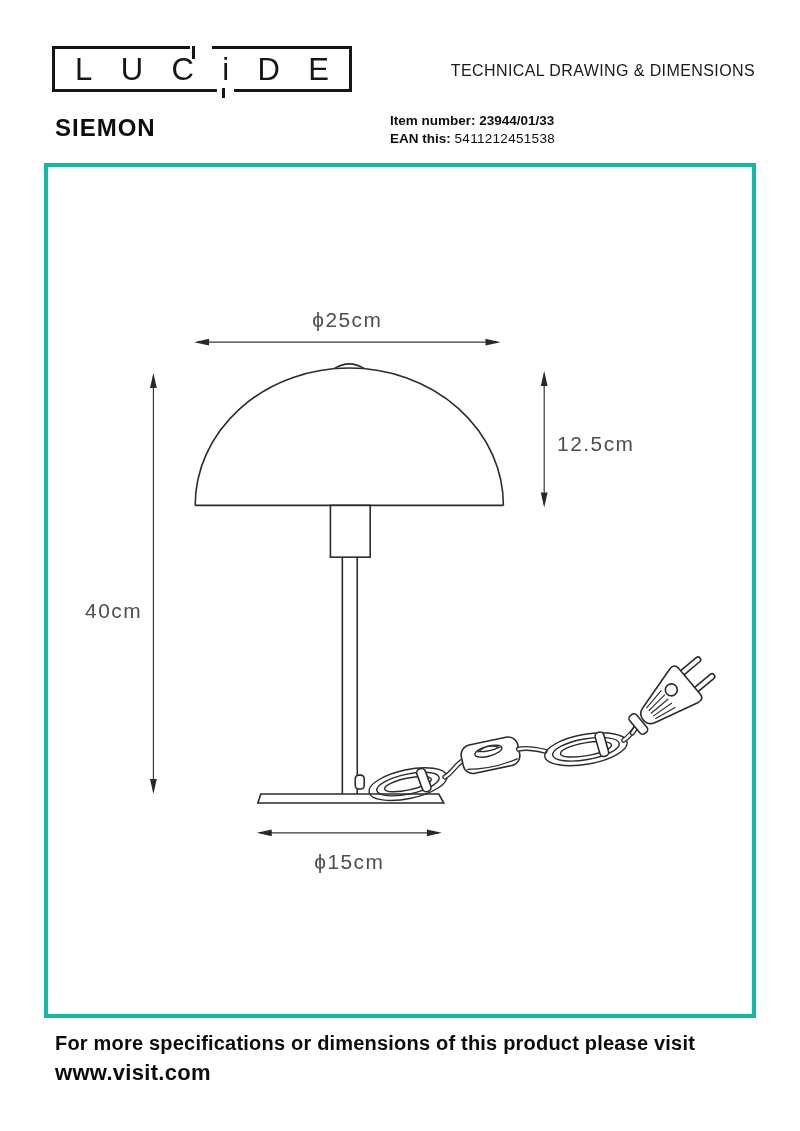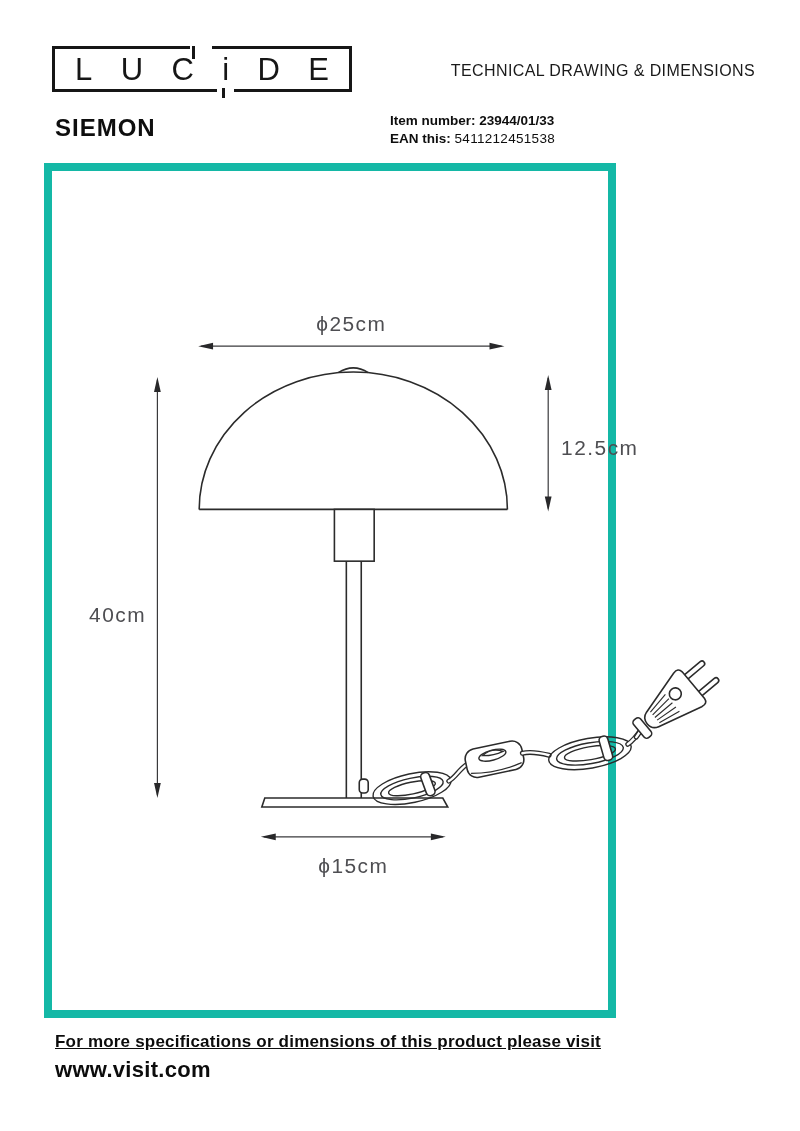--- a/index.html
+++ b/index.html
@@ -20,40 +20,40 @@
     letter-spacing:0.4px; color:#1a1a1a;margin-top:16px; }
 
   .product-name { position:absolute; left:55px; top:114px; font-size:24px; font-weight:bold;
     letter-spacing:1px; color:#0e0e0e; }
 
   .codes { position:absolute; left:390px; top:112px; font-size:13.5px; line-height:17.5px; color:#0e0e0e; }
   .codes .lbl { font-weight:bold;text-align:right; }
   .codes .val-bold { font-weight:bold; }
   .codes .val { font-weight:normal; letter-spacing:0.3px; }
 
-  .drawing-frame { position:absolute; left:44px; top:163px; width:572px; height:855px;
-    box-sizing:border-box; border:8px solid #14b8a6; background:#fff; }
+  .drawing-frame { position:absolute; left:44px; top:163px; width:712px; height:855px;
+    box-sizing:border-box; border:4px solid #14b8a6; background:#fff; }
   .drawing-frame svg { display:block; }
 
   
   .lnn { fill:none; stroke:#2b2b2b; stroke-width:1.6; }
   .ln  { fill:#ffffff; stroke:#2b2b2b; stroke-width:1.6; }
   .thin { fill:none; stroke:#2b2b2b; stroke-width:1.2; }
   .coil { fill:none; stroke:#2b2b2b; stroke-width:1.4; }
   .cord-o { fill:none; stroke:#2b2b2b; stroke-width:5; stroke-linecap:round; }
   .cord-i { fill:none; stroke:#ffffff; stroke-width:2.4; stroke-linecap:round; }
   .prong-o { fill:none; stroke:#2b2b2b; stroke-width:7; stroke-linecap:round; }
   .prong-i { fill:none; stroke:#ffffff; stroke-width:3.8; stroke-linecap:round; }
   .hatch { fill:none; stroke:#2b2b2b; stroke-width:1.1; }
   .dim-line { stroke:#3a3a3c; stroke-width:1.2; }
   .dim-arrow { fill:#28282a; }
   .dim-label { font-family:"Liberation Sans", sans-serif; font-size:21px; fill:#4e4e52; letter-spacing:1.5px; }
 
   .footer { position:absolute; left:55px; top:1032px; color:#0c0c0c; }
-  .footer-line1 { font-size:17px; font-weight:bold; letter-spacing:0.2px;text-decoration:underline; }
+  .footer-line1 { font-size:20px; font-weight:bold; letter-spacing:0.2px; }
   .footer-line2 { font-size:22px; font-weight:bold; margin-top:5px; letter-spacing:0.3px; }
 </style>
 </head>
 <body>
 
 <div class="page">
 
   <div class="logo-box">
     <span class="logo-letter">L</span>
     <span class="logo-letter">U</span>

